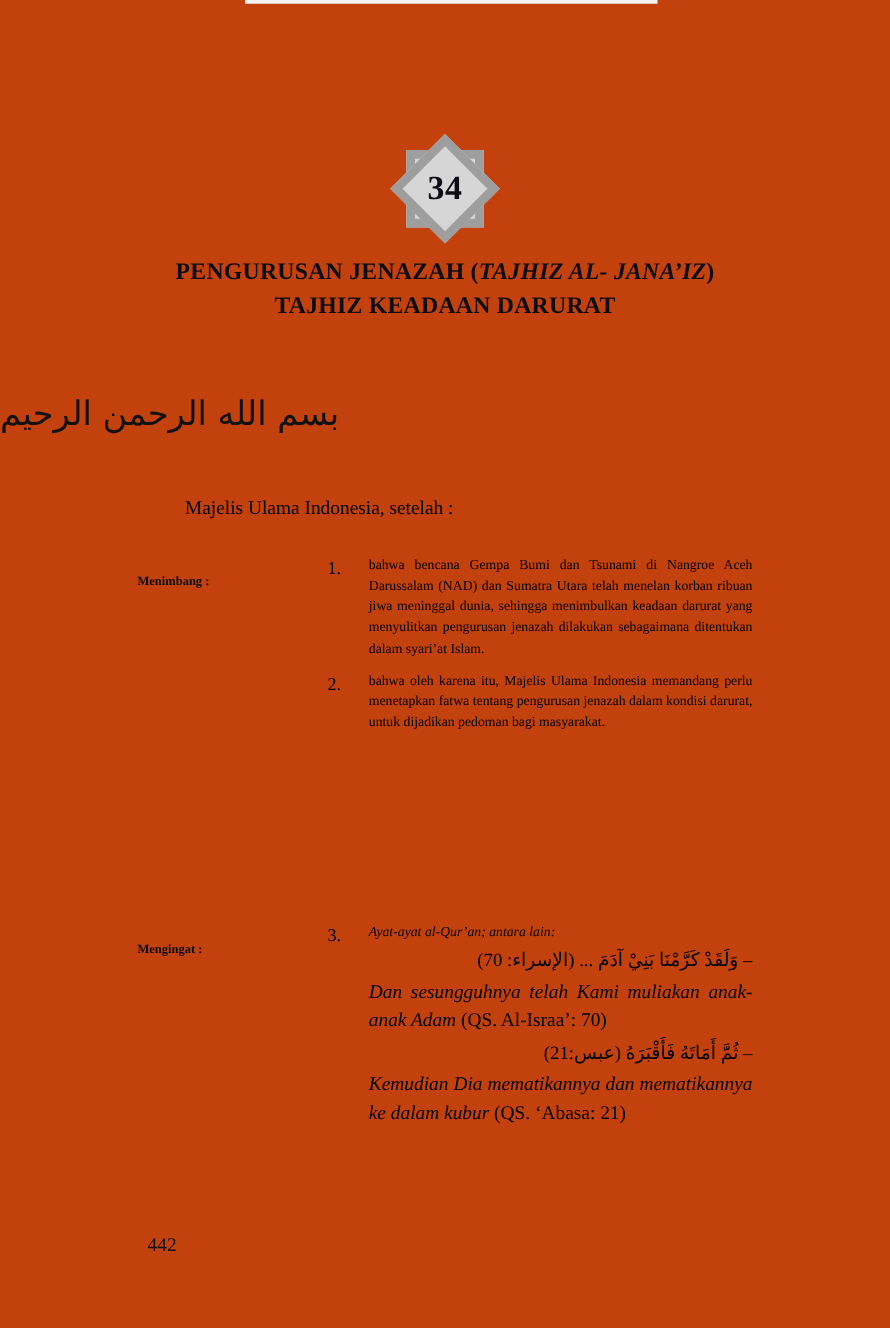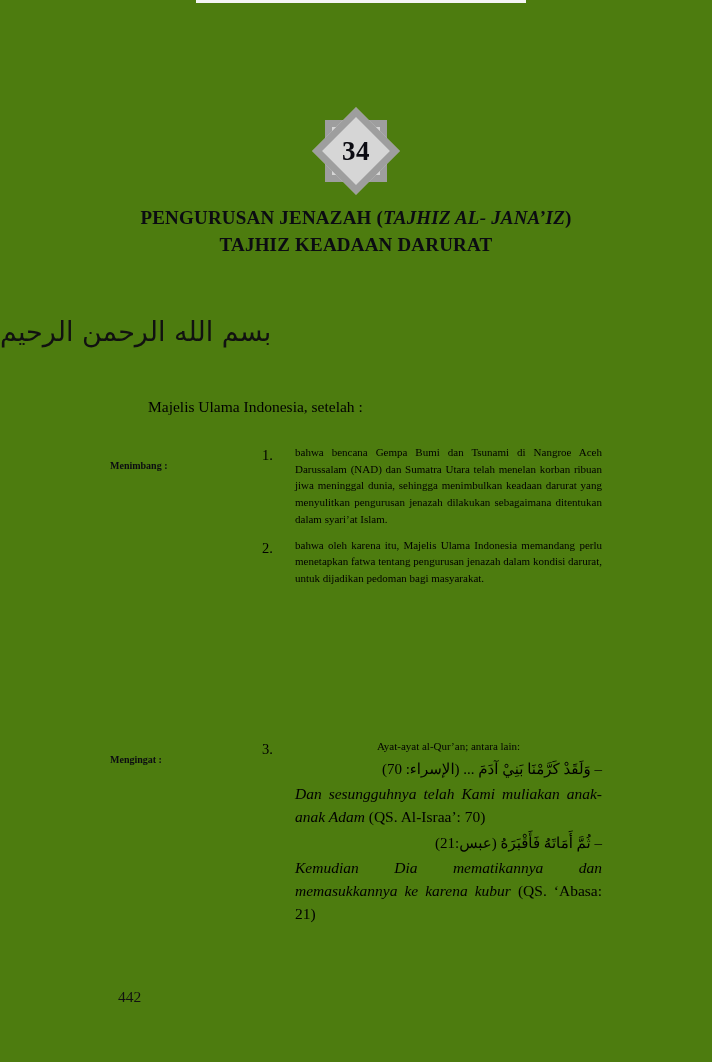--- a/index.html
+++ b/index.html
@@ -12,21 +12,21 @@
     height: 1062px;
     position: relative;
     font-family: "Liberation Serif", "DejaVu Serif", serif;
     color: #000000;
     overflow: hidden;
   }
 
   .page {
     position: absolute;
     inset: 0;
-    background: #4d7c0f;
+    background: #c2410c;
   }
 
   
   .top-edge {
     position: absolute;
     top: 0;
     left: 196px;
     width: 330px;
     height: 3px;
     background: #f4f4f4;
@@ -155,21 +155,21 @@
     font-size: 14.5px;
     line-height: 1.52;
   }
   .item-body {
     font-size: 11px;
     line-height: 1.52;
     text-align: justify;
     text-justify: inter-word;
     hyphens: none;
   }
-  .item-body.nojust { text-align: center; }
+  .item-body.nojust { text-align: left; font-style: italic; }
 
   
   .quote-block {
     margin-top: 2px;
   }
   .arabic-line {
     direction: rtl;
     text-align: right;
     font-size: 15px;
     line-height: 1.62;
@@ -245,21 +245,21 @@
         <div class="quote-block">
           <div class="arabic-line">– وَلَقَدْ كَرَّمْنَا بَنِيْ آدَمَ ... (الإسراء: 70)</div>
           <div class="trans">
             <span>Dan sesungguhnya telah Kami muliakan anak-anak Adam</span><span class="src"> (QS. Al-Israa’: 70)</span>
           </div>
         </div>
 
         <div class="quote-block">
           <div class="arabic-line">– ثُمَّ أَمَاتَهُ فَأَقْبَرَهُ (عبس:21)</div>
           <div class="trans">
-            <span>Kemudian Dia mematikannya dan memasukkannya ke karena kubur</span><span class="src"> (QS. ‘Abasa: 21)</span>
+            <span>Kemudian Dia mematikannya dan mematikannya ke dalam kubur</span><span class="src"> (QS. ‘Abasa: 21)</span>
           </div>
         </div>
       </li>
     </ul>
   </div>
 
   <div class="folio">442</div>
 
 </div>
 

